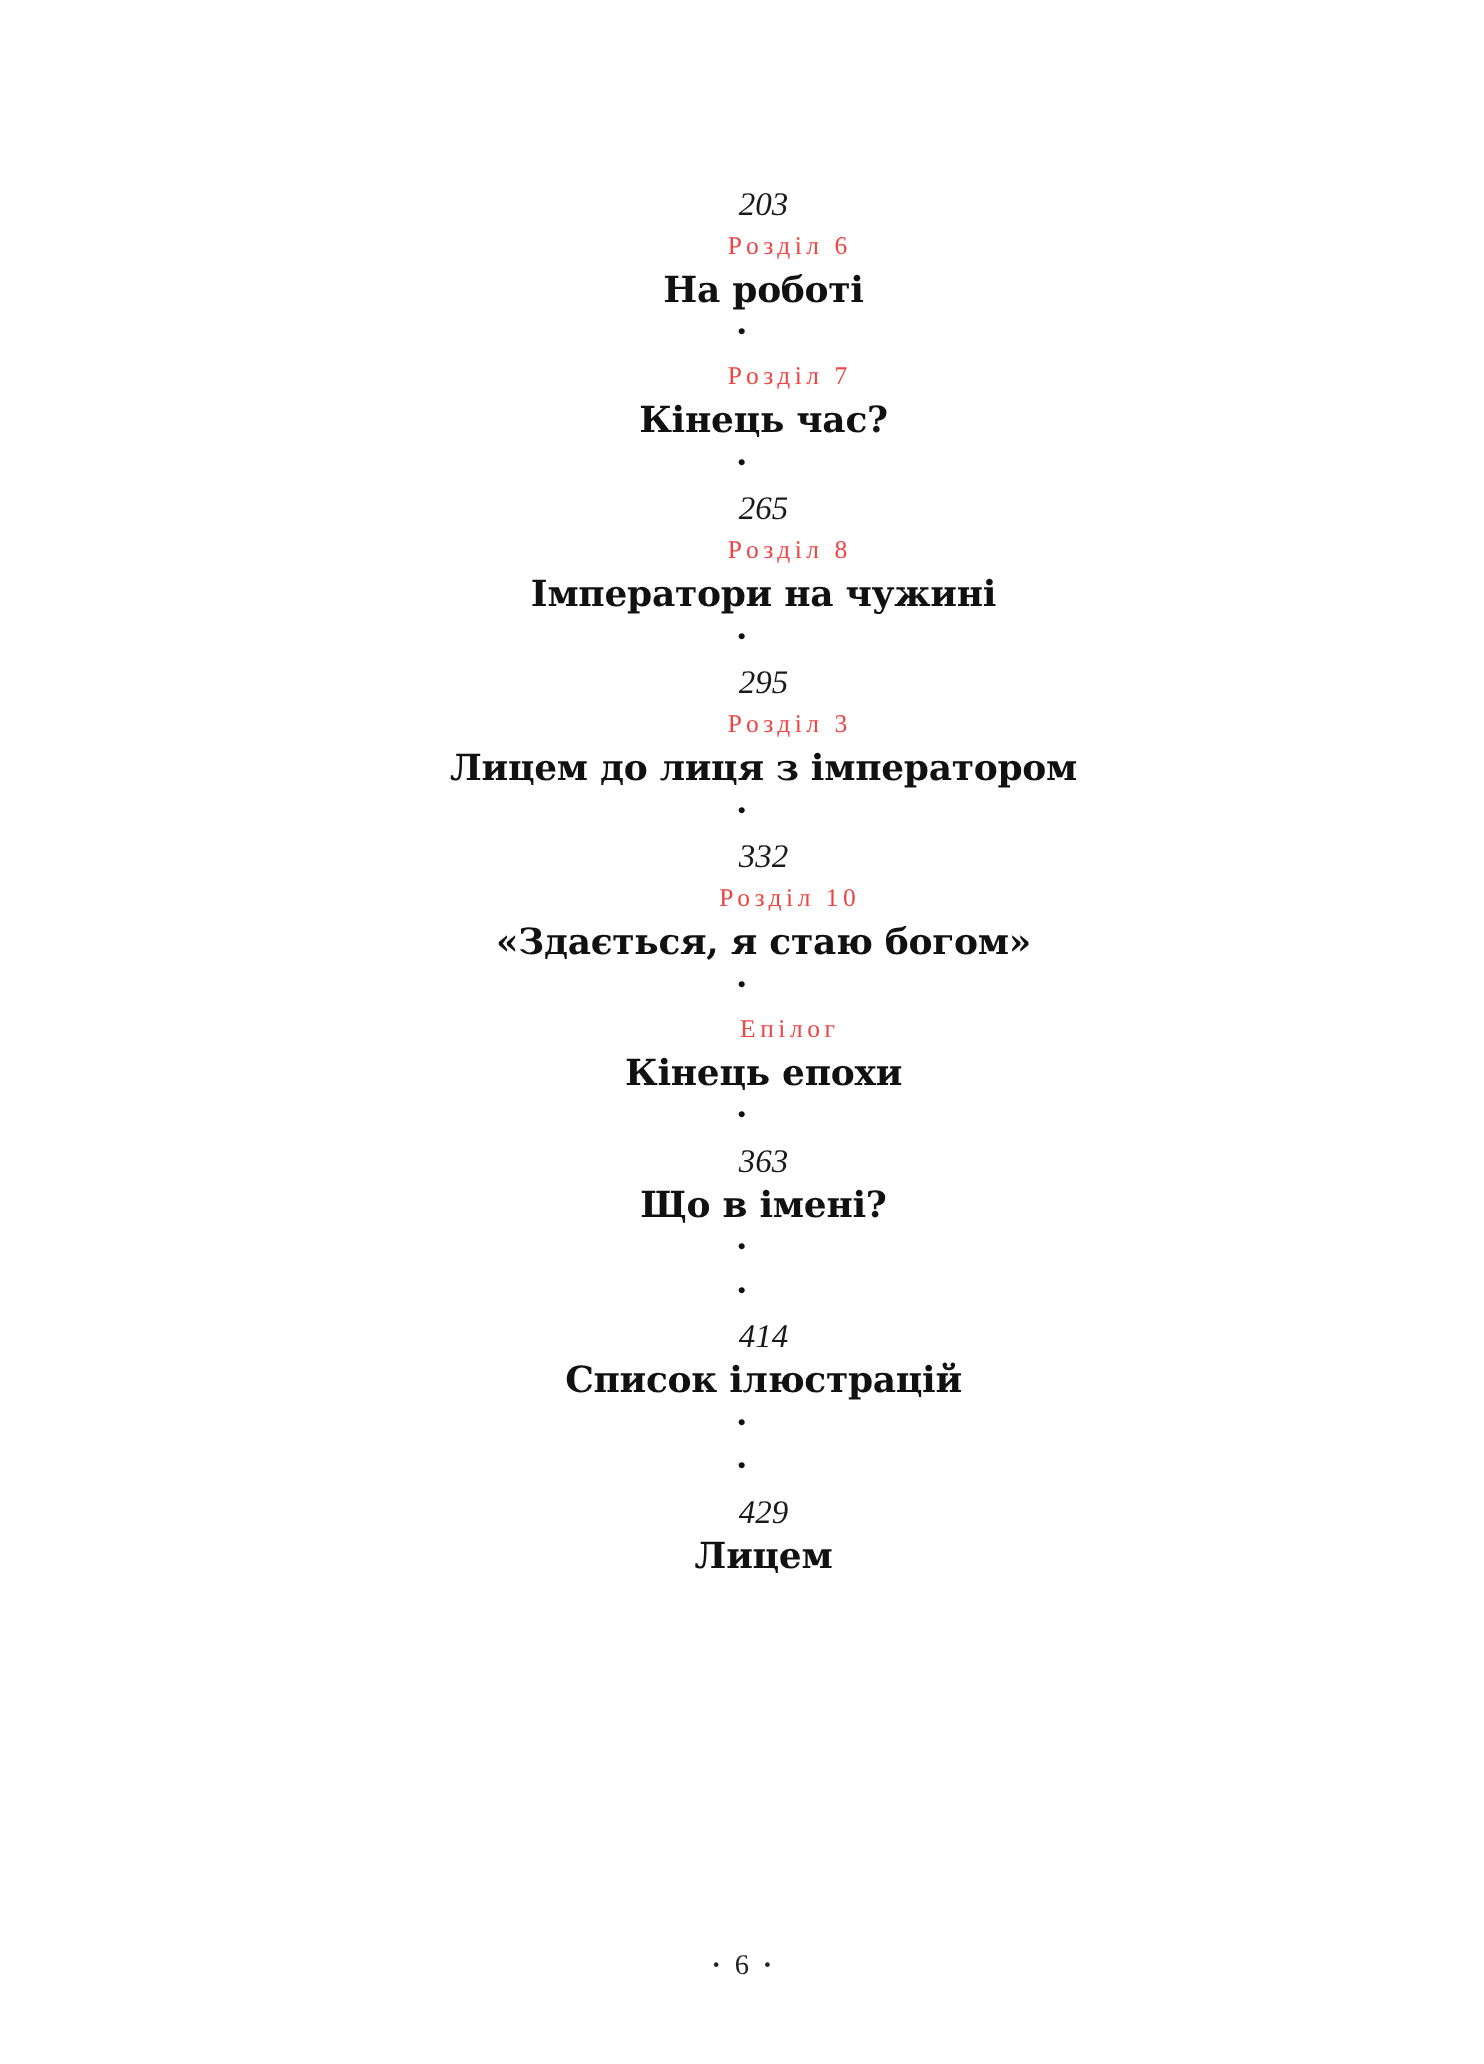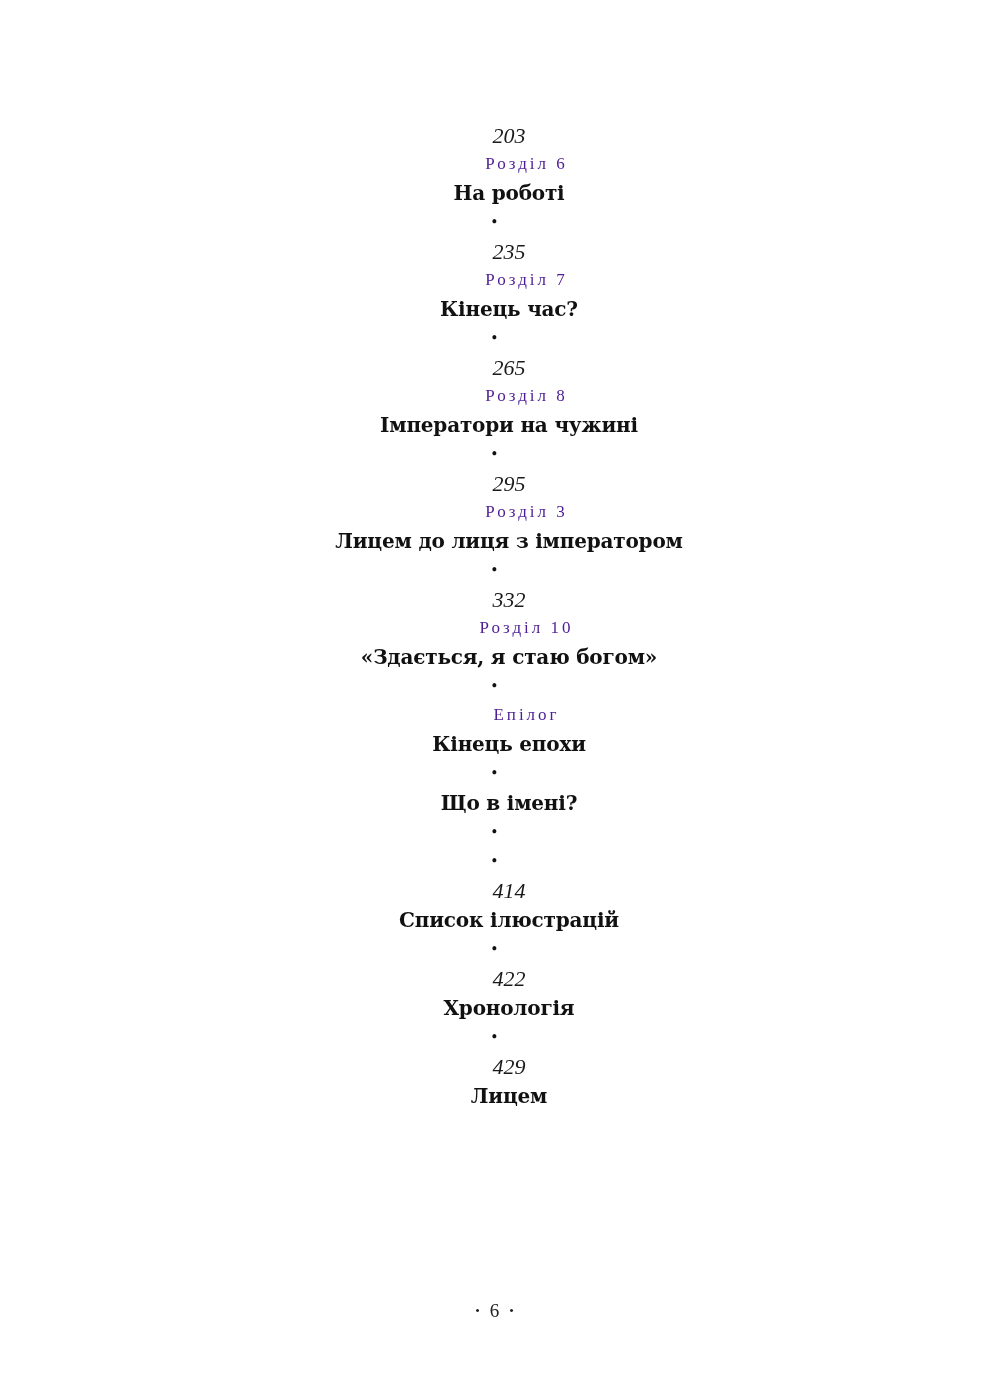--- a/index.html
+++ b/index.html
@@ -1,41 +1,40 @@
 <!DOCTYPE html>
 <html><head>
 <meta charset="utf-8">
 <style>
   html, body { margin:0; padding:0; background:#ffffff; }
   body { width:989px; height:1376px; position:relative; overflow:hidden; color:#141414;
          font-family:"DejaVu Serif","Liberation Serif",serif; }
   .toc { position:absolute; top:121px; left:0; width:989px; text-align:center; }
   .entry { display:block;padding-left:29px; }
   .page-num { font-family:"Liberation Serif",serif; font-style:italic; font-size:22px; line-height:29px; height:29px; color:#1a1a1a; }
-  .label { font-family:"Liberation Serif",serif; font-size:17px; letter-spacing:3px; line-height:28px; height:28px; color:#4c1d95;margin-left:35px; }
-  .title { font-family:"DejaVu Serif",serif; font-weight:bold; font-size:20px; line-height:30px; height:30px; color:#111; letter-spacing:-0.2px; }
+  .label { font-family:"Liberation Serif",serif; font-size:17px; letter-spacing:3px; line-height:28px; height:28px; color:#ef4444;margin-left:35px; }
+  .title { font-family:"DejaVu Serif",serif; font-weight:bold; font-size:24px; line-height:30px; height:30px; color:#111; letter-spacing:-0.2px; }
   .sep { font-size:14px; line-height:29px; height:29px; color:#111; }
   .sep::before { content:"\2022"; }
   .footer { position:absolute; top:1300px; left:0; width:989px; text-align:center;
             font-family:"Liberation Serif",serif; font-size:19px; color:#222; }
   .footer .dot { font-size:13px; margin:0 10px; vertical-align:2px; }
 </style>
 </head>
 <body>
 
 <div class="toc">
   <div class="entry">
     <div class="page-num">203</div>
     <div class="label">Розділ 6</div>
     <div class="title">На роботі</div>
   </div>
   <div class="sep"></div>
 
   <div class="entry">
-    <div class="page-num">235</div>
     <div class="label">Розділ 7</div>
     <div class="title">Кінець час?</div>
   </div>
   <div class="sep"></div>
 
   <div class="entry">
     <div class="page-num">265</div>
     <div class="label">Розділ 8</div>
     <div class="title">Імператори на чужині</div>
   </div>
@@ -55,36 +54,33 @@
   </div>
   <div class="sep"></div>
 
   <div class="entry">
     <div class="label">Епілог</div>
     <div class="title">Кінець епохи</div>
   </div>
   <div class="sep"></div>
 
   <div class="entry">
+    <div class="page-num">363</div>
     <div class="title">Що в імені?</div>
   </div>
   <div class="sep"></div>
 
   <div class="sep"></div>
 
   <div class="entry">
     <div class="page-num">414</div>
     <div class="title">Список ілюстрацій</div>
   </div>
   <div class="sep"></div>
 
-  <div class="entry">
-    <div class="page-num">422</div>
-    <div class="title">Хронологія</div>
-  </div>
   <div class="sep"></div>
 
   <div class="entry">
     <div class="page-num">429</div>
     <div class="title">Лицем</div>
   </div>
 </div>
 
 <div class="footer">
   <span class="dot">•</span><span>6</span><span class="dot">•</span>

